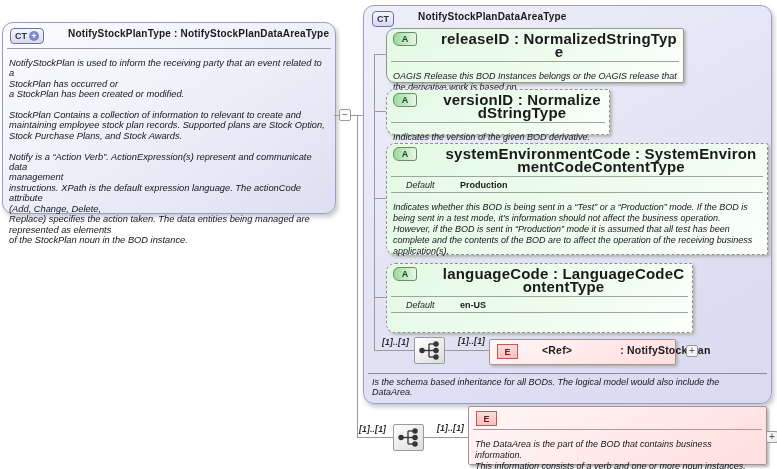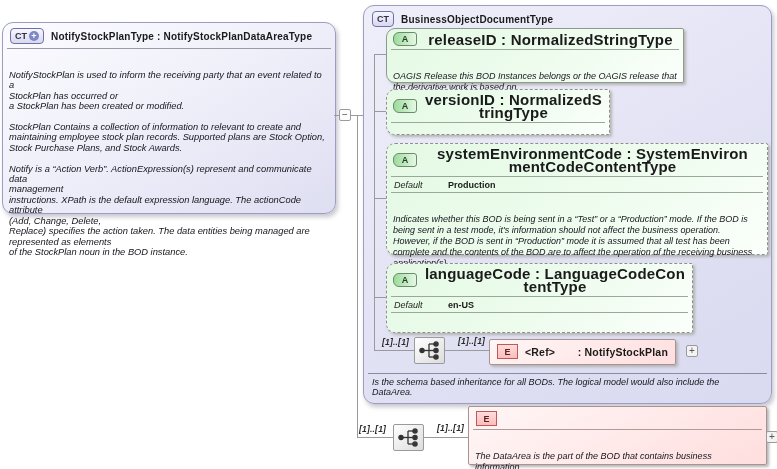--- a/index.html
+++ b/index.html
@@ -10,42 +10,42 @@
   .line{position:absolute;background:#9a9a9a}
 
   
   .main-box{
     position:absolute;border:1px solid #9d9dc4;border-radius:11px;
     box-shadow:2px 3px 4px rgba(130,130,150,.45);
   }
   .left-box{background:linear-gradient(150deg,#fbfbff 0%,#f0f0fa 45%,#dedef2 100%)}
   .base-box{background:linear-gradient(150deg,#efeffa 0%,#e3e3f5 50%,#d9d9f0 100%)}
 
-  .hdr{display:flex;align-items:center;gap:7px;padding:5px 7px 3px 7px}
+  .hdr{display:flex;align-items:flex-start;gap:24px;padding:5px 7px 3px 7px}
   .main-title{font-weight:bold;font-size:10px;letter-spacing:.2px;white-space:nowrap}
   .hsep{height:1px;background:#9a9aa8;margin:1px 4px}
 
   .desc{
     font-style:italic;font-size:9px;line-height:10.4px;color:#15151c;
-    padding:20px 6px;white-space:pre-line;overflow:hidden;
+    padding:8px 6px;white-space:pre-line;overflow:hidden;
   }
 
   
   .attr-box{
     position:absolute;border:1px solid #8f9a8f;border-radius:9px 2px 2px 9px;
     background:linear-gradient(140deg,#e4f9e4 0%,#eefcee 55%,#fbfffb 100%);
     box-shadow:2px 2px 3px #b4b4b4;
   }
   .attr-box.dashed{border-style:dashed;border-color:#8f8f8f}
   .attr-box .hsep{background:#9aa89a}
   .attr-title{
     flex:1;text-align:center;font-weight:bold;font-size:15px;line-height:13px;
     letter-spacing:.2px;word-break:break-all;max-width:316px;margin:0 auto;
   }
-  .default-row{display:flex;align-items:baseline;font-size:9px;padding:2px 7px 1px 7px}
+  .default-row{display:flex;align-items:baseline;font-size:9px;padding:2px 7px 1px 19px}
   .dlabel{font-style:italic;width:54px;color:#222}
   .dvalue{font-weight:bold}
   .attr-box .desc{line-height:11px}
 
   
   .elem-box{
     position:absolute;border:1px solid #a89292;border-radius:2px;
     background:linear-gradient(150deg,#fff6f6 0%,#ffe9e9 55%,#ffdede 100%);
     box-shadow:2px 2px 3px #b4b4b4;
   }
@@ -129,21 +129,21 @@
   <div class="expander" style="left:339px;top:109px">−</div>
   <div class="line" style="left:351px;top:115px;width:12px;height:1px"></div>
   <div class="line" style="left:357px;top:115px;width:1px;height:322px"></div>
   <div class="line" style="left:357px;top:437px;width:36px;height:1px"></div>
 
   <div class="main-box base-box" style="left:363px;top:5px;width:407px;height:397px">
     <div class="hdr" style="padding-left:8px">
       <span class="ct-badge">
         <span>CT</span>
       </span>
-      <span class="main-title">BusinessObjectDocumentType</span>
+      <span class="main-title">NotifyStockPlanDataAreaType</span>
     </div>
 
     <div class="line" style="left:10px;top:48px;width:1px;height:297px"></div>
     <div class="line" style="left:10px;top:48px;width:12px;height:1px"></div>
     <div class="line" style="left:10px;top:105px;width:12px;height:1px"></div>
     <div class="line" style="left:10px;top:192px;width:12px;height:1px"></div>
     <div class="line" style="left:10px;top:291px;width:12px;height:1px"></div>
     <div class="line" style="left:10px;top:344px;width:40px;height:1px"></div>
 
     <div class="attr-box" style="left:22px;top:22px;width:296px;height:53px">

